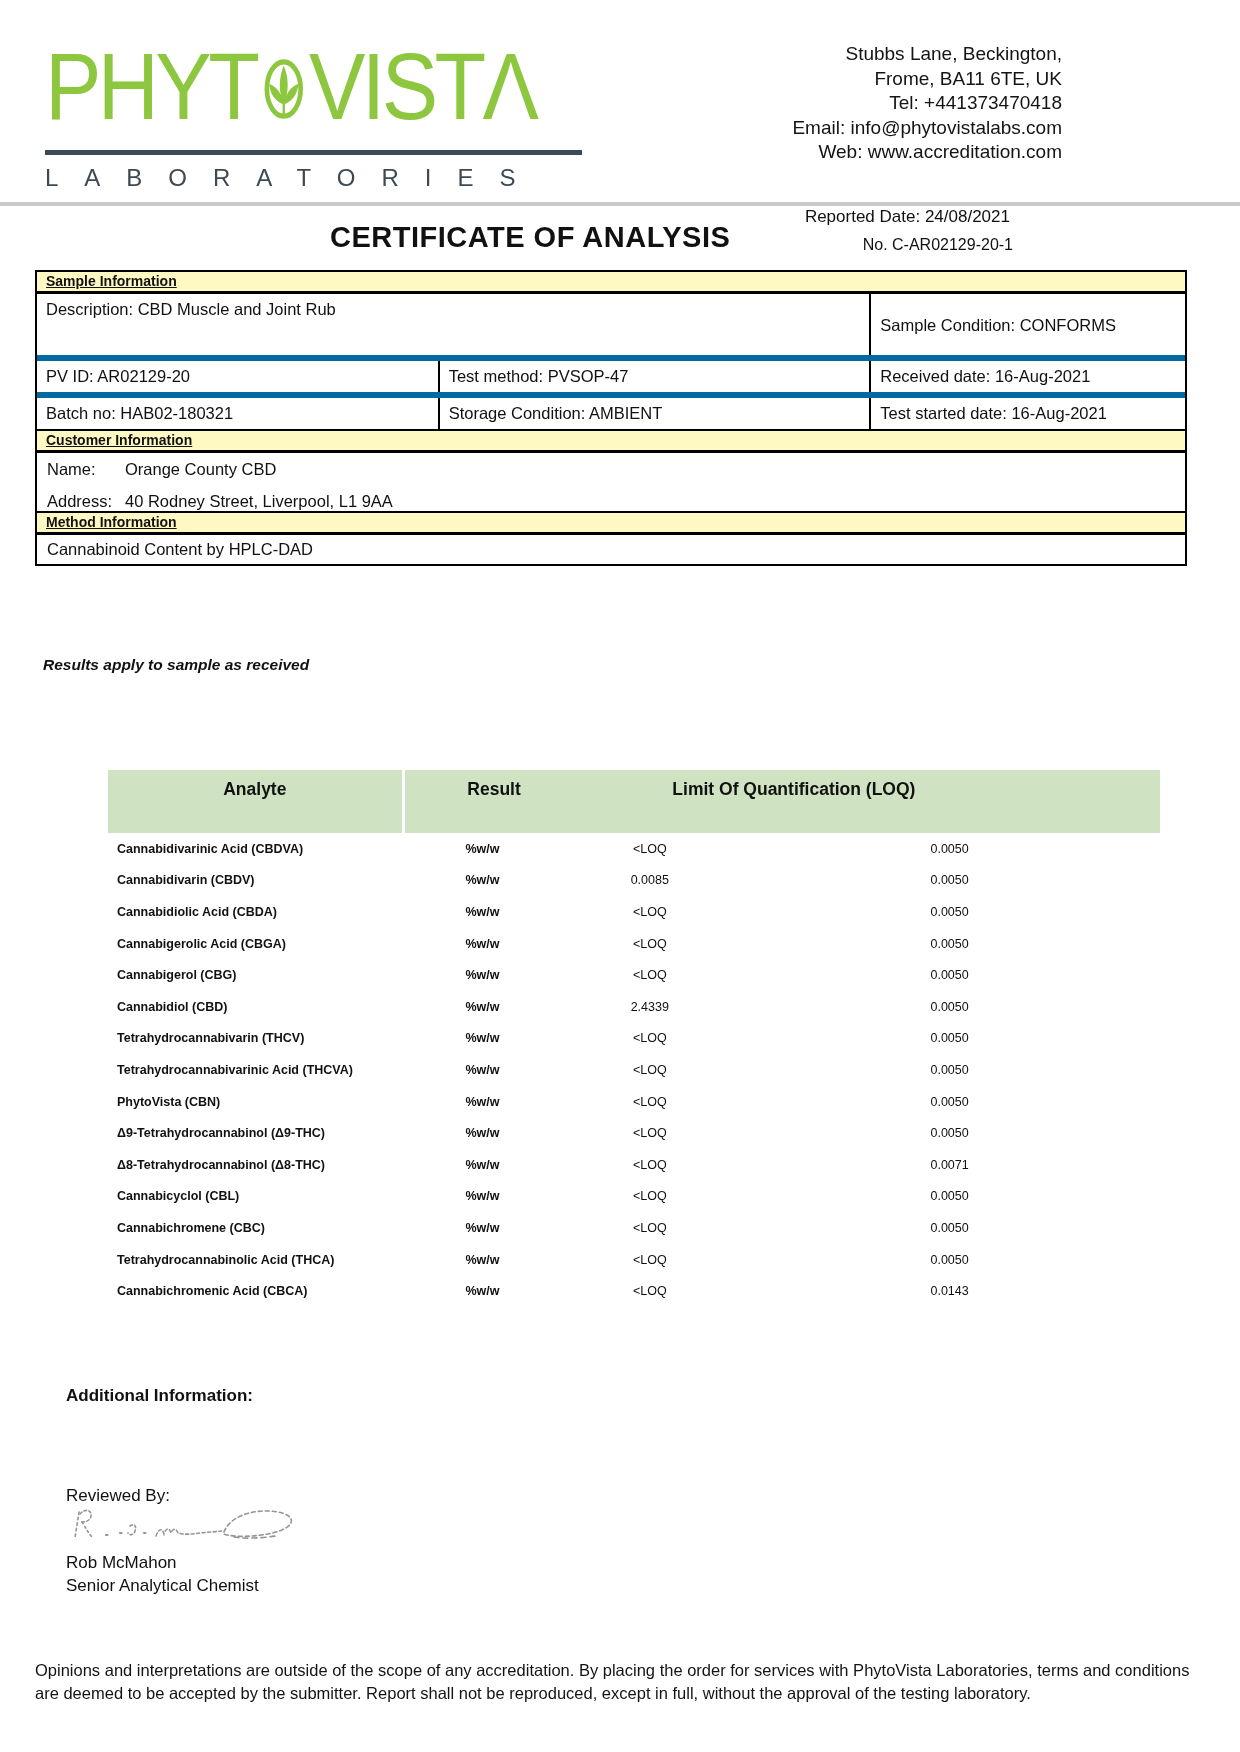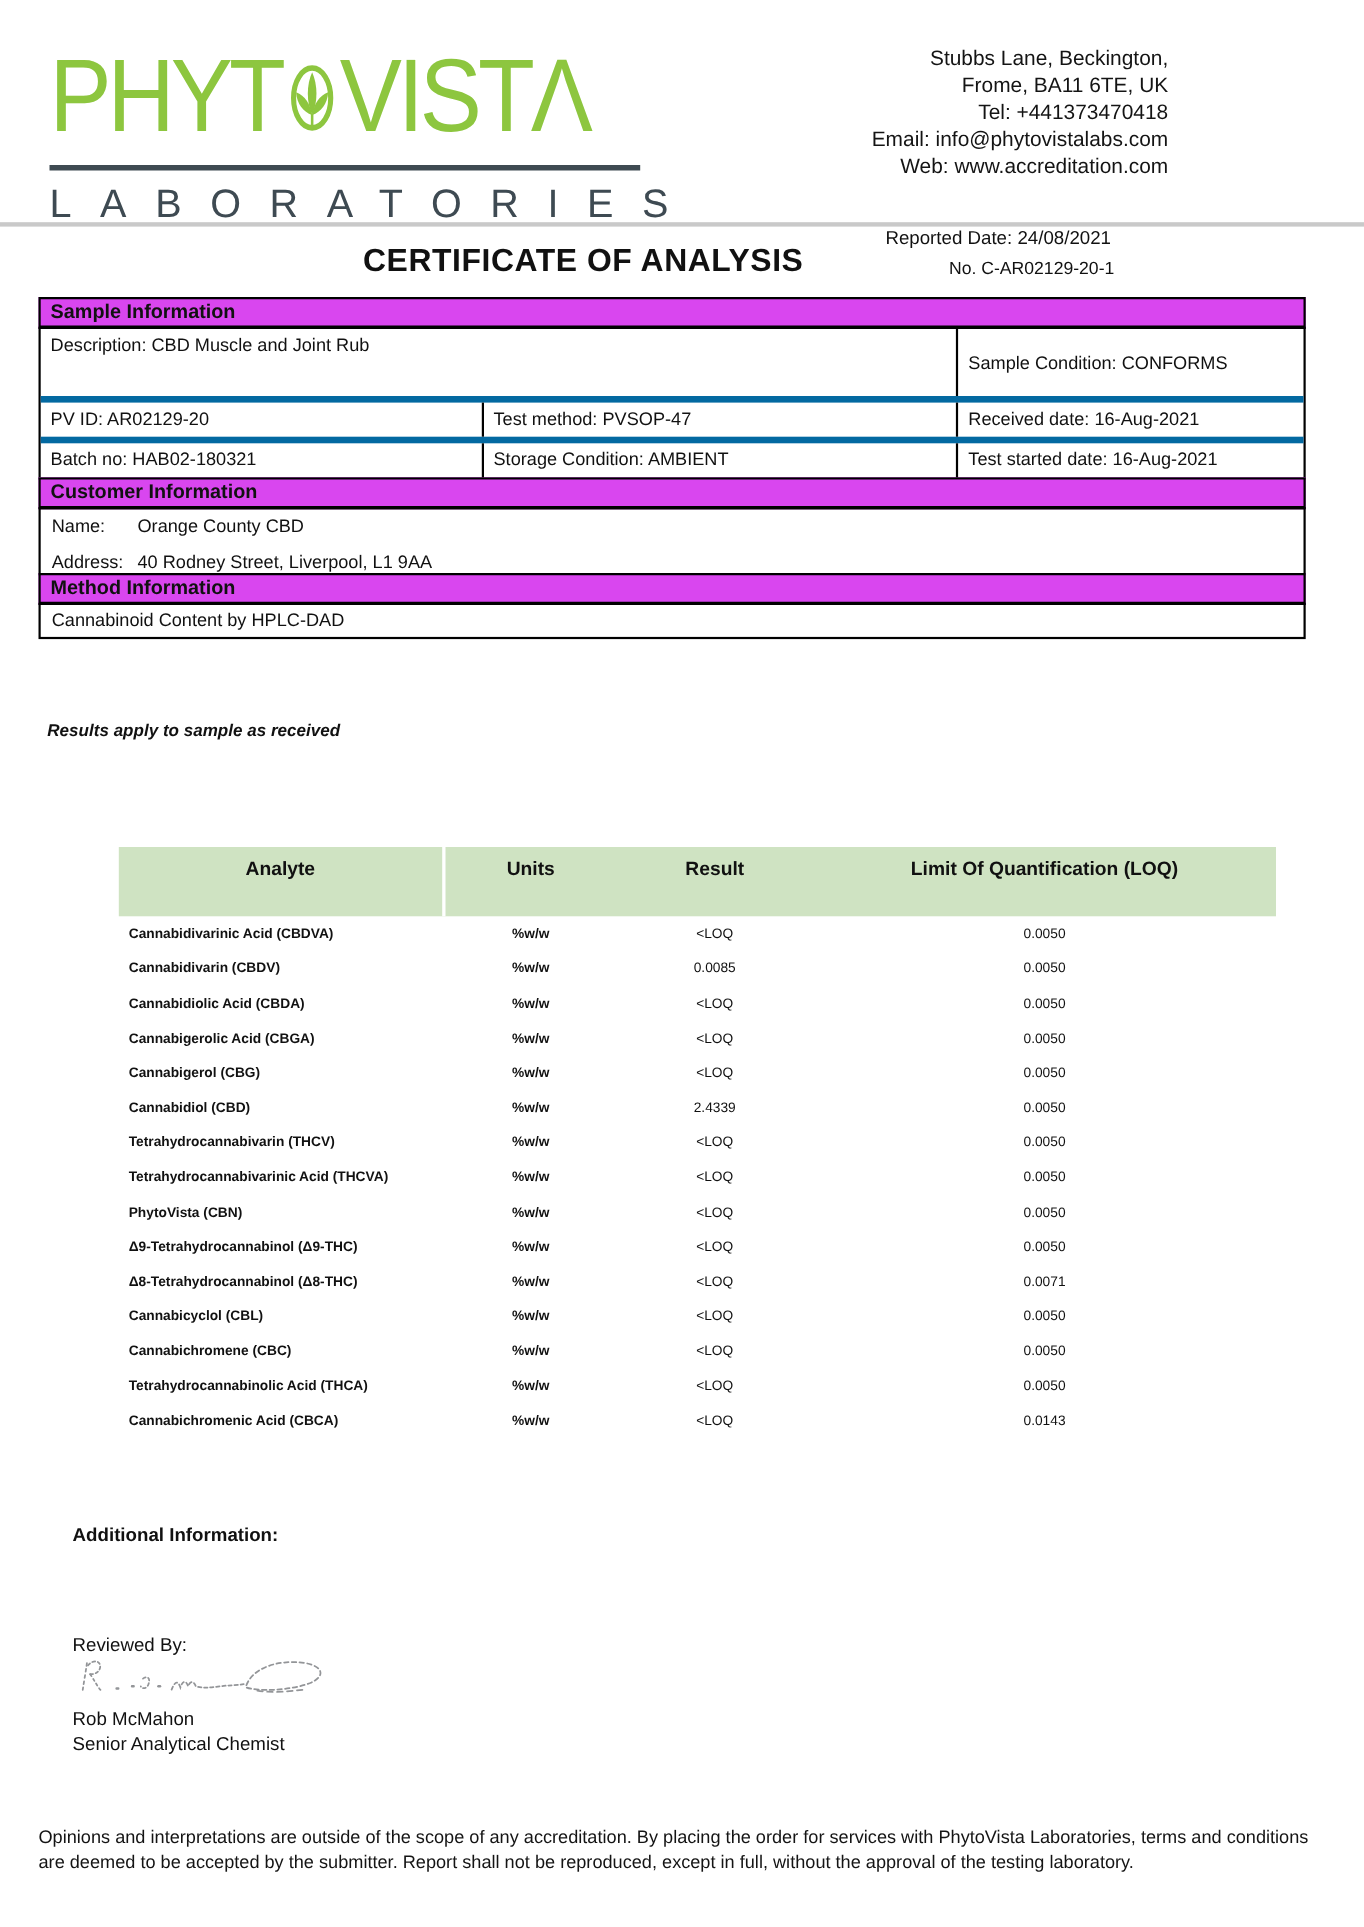--- a/index.html
+++ b/index.html
@@ -7,37 +7,37 @@
   body { font-family:"Liberation Sans", "DejaVu Sans", sans-serif; color:#111; }
   .page { position:relative; width:1240px; height:1752px; background:#fff; overflow:hidden;padding-left:16px; }
 
   
   .logo-block { position:absolute; left:45px; top:28px; width:545px; }
   .logo-word { display:flex; align-items:center; font-size:94px; font-weight:400;
                letter-spacing:-4px; color:#8dc63f; transform:scaleX(0.9); transform-origin:left center;
                height:118px; line-height:118px; white-space:nowrap; }
   .logo-word svg { margin:4px 5px 0 7px; }
   .logo-rule { height:5px; background:#3e4a52; margin-top:4px; width:537px; }
-  .logo-sub { margin-top:9px; font-size:36px; color:#3e4a52; letter-spacing:26px; white-space:nowrap; }
+  .logo-sub { margin-top:9px; font-size:24px; color:#3e4a52; letter-spacing:26px; white-space:nowrap; }
 
   
   .contact { position:absolute; top:42px; right:178px; text-align:right;
              font-size:19px; line-height:24.5px; color:#141414; }
 
   .gray-rule { position:absolute; top:202px; left:0; width:1240px; height:4px; background:#c9c9c9; }
 
   
   .reported-date { position:absolute; top:207px; right:230px; font-size:17px; }
   .cert-title { position:absolute; top:221px; left:330px; font-size:29px; font-weight:bold; letter-spacing:0.5px; }
   .report-no { position:absolute; top:236px; right:227px; font-size:16px; }
 
   
   .info-tables { position:absolute; left:35px; top:270px; width:1152px; font-size:16.5px; }
-  .sec-bar { background:#d946ef; border:2px solid #000; border-bottom:3px solid #000;
-             font-weight:bold; font-size:18px; padding:1px 0 2px 9px; }
+  .sec-bar { background:#fef9c3; border:2px solid #000; border-bottom:3px solid #000;
+             font-weight:bold; font-size:14px; padding:1px 0 2px 9px;text-decoration:underline; }
   .sec-body { border:2px solid #000; margin-top:-2px; }
   .irow { display:flex; }
   .irow + .irow { border-top:6px solid #0369a1; }
   .icell { padding:6px 6px 4px 9px; }
   .icell + .icell { border-left:2px solid #000; }
   .w1 { width:34.9%; } .w2 { width:37.6%; } .w3 { width:27.5%; }
   .wide { width:72.5%; }
   .desc-row { height:61px; }
   .small-row { height:37px; align-items:center; }
   .small-row .icell { padding-top:0; padding-bottom:0; height:100%; display:flex; align-items:center; }
@@ -137,21 +137,20 @@
 
     <div class="sec-bar" style="margin-top:-2px;">Method Information</div>
     <div class="sec-body method-body">Cannabinoid Content by HPLC-DAD</div>
   </div>
 
   <div class="results-note">Results apply to sample as received</div>
 
   <div class="results-table">
     <div class="r-head">
       <div class="r-hcell analyte c-analyte">Analyte</div>
-      <div class="r-hcell c-units">Units</div>
       <div class="r-hcell c-result">Result</div>
       <div class="r-hcell c-loq">Limit Of Quantification (LOQ)</div>
     </div>
     <div>
         <div class="r-row">
           <div class="r-cell analyte">Cannabidivarinic Acid (CBDVA)</div>
           <div class="r-cell units">%w/w</div>
           <div class="r-cell result">&lt;LOQ</div>
           <div class="r-cell loq">0.0050</div>
         </div>

